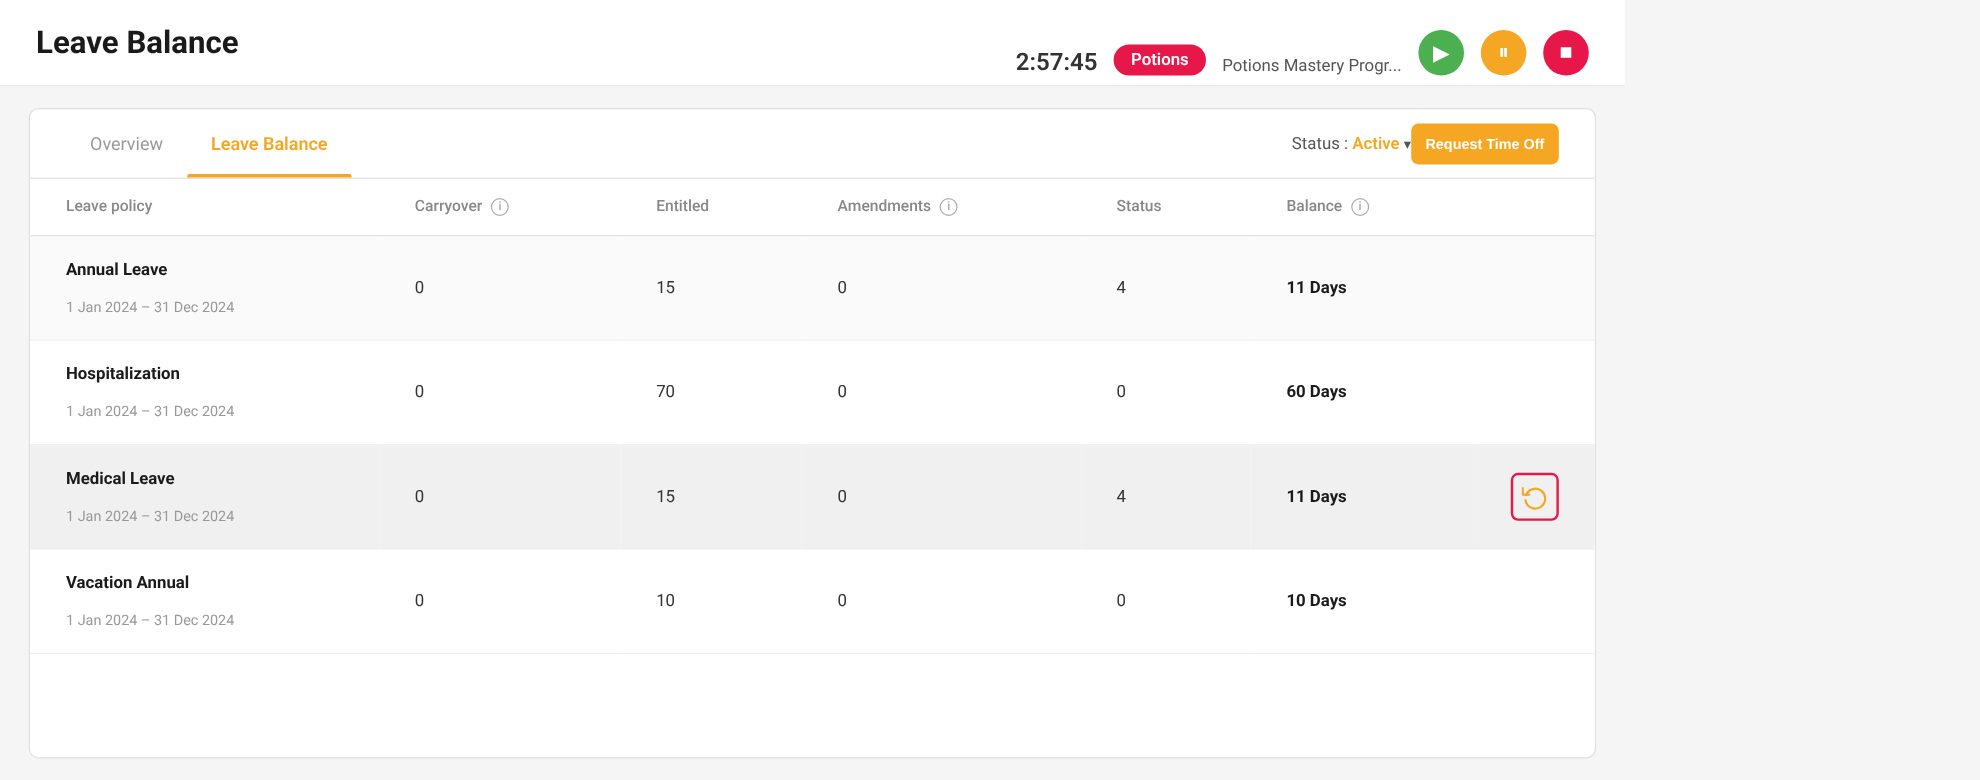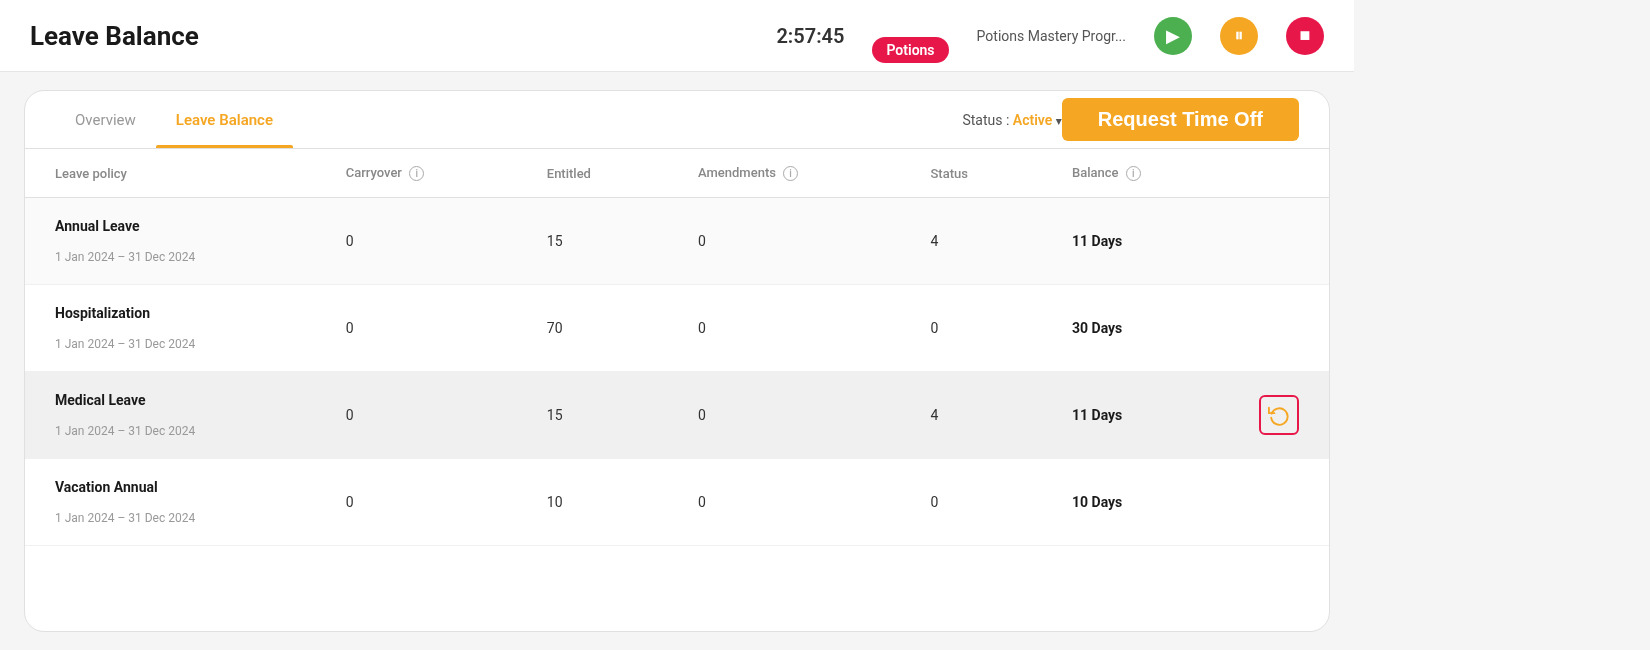--- a/index.html
+++ b/index.html
@@ -28,22 +28,22 @@
       justify-content: space-between;
       flex-shrink: 0;
     }
     .header-title {
       font-size: 26px;
       font-weight: 700;
       color: #1a1a1a;
     }
     .header-right {
       display: flex;
-      align-items: center;
-      gap: 28px;
+      align-items: flex-end;
+      gap: 14px;
     }
     .timer {
       font-size: 20px;
       font-weight: 600;
       color: #333;
     }
     .badge-potions {
       background: #e8174a;
       color: #fff;
       border-radius: 20px;
@@ -69,21 +69,21 @@
     }
     .icon-btn-green { background: #4caf50; color: #fff; }
     .icon-btn-yellow { background: #f5a623; color: #fff; }
     .icon-btn-red { background: #e8174a; color: #fff; }
 
     
     .content {
       flex: 1;
       background: #fff;
       margin: 18px 24px;
-      border-radius: 20px;
+      border-radius: 8px;
       border: 1px solid #e0e0e0;
       display: flex;
       flex-direction: column;
       overflow: hidden;
     }
 
     
     .tabs-row {
       display: flex;
       align-items: center;
@@ -137,22 +137,22 @@
     }
     .chevron-down {
       font-size: 12px;
       color: #555;
     }
     .request-btn {
       background: #f5a623;
       color: #fff;
       border: none;
       border-radius: 6px;
-      padding: 10px 36px;
-      font-size: 20px;
+      padding: 10px 12px;
+      font-size: 12px;
       font-weight: 600;
       cursor: pointer;
     }
 
     
     .table-container {
       flex: 1;
       padding: 0;
       overflow-y: auto;
     }
@@ -322,21 +322,21 @@
             <tr>
     <td>
       <div class="policy-name">Hospitalization</div>
       <div class="policy-date">1 Jan 2024 – 31 Dec 2024</div>
     </td>
     <td>0</td>
     <td>70</td>
     <td>0</td>
     <td>0</td>
     <td>
-      <span class="balance-val">30 Days</span>
+      <span class="balance-val">60 Days</span>
     </td>
     <td class="history-icon-cell">
       
     </td>
   </tr>
             <tr class="highlighted">
     <td>
       <div class="policy-name">Medical Leave</div>
       <div class="policy-date">1 Jan 2024 – 31 Dec 2024</div>
     </td>

